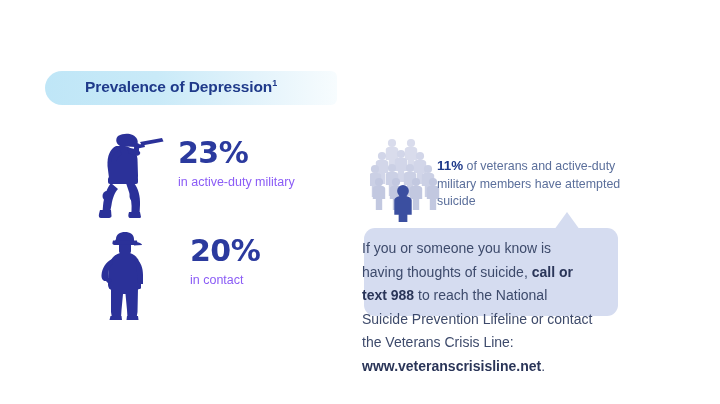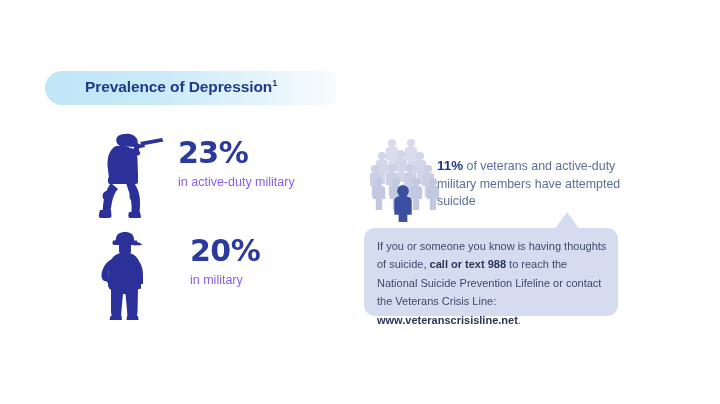--- a/index.html
+++ b/index.html
@@ -124,24 +124,24 @@
     left: 554px;
     top: 212px;
     width: 0;
     height: 0;
     border-left: 13px solid transparent;
     border-right: 13px solid transparent;
     border-bottom: 18px solid #d5dcf0;
   }
   #callout-text {
     position: absolute;
-    left: 377px;
+    left: 362px;
     top: 237px;
     width: 232px;
-    font-size: 11px;
+    font-size: 14px;
     line-height: 1.68;
     color: #3d4a6b;
   }
   #callout-text b { font-weight: bold; color: #2a3558; }
 </style>
 </head>
 <body>
 
 <div id="infographic">
 
@@ -208,21 +208,21 @@
 
           <path d="M15 60 L15 84 L16 90 L25 90 L25.5 82 L27 66 L29.5 66 L31 82 L31.5 90 L40.5 90 L41.5 84 L42 60 Z"></path>
 
           <path d="M14.5 88 L25.5 88 L26 92 L13.5 92 Z"></path>
           <path d="M31 88 L42 88 L42.5 92 L30.5 92 Z"></path>
         </g>
       </svg>
     </div>
     <div class="stat-text">
       <div class="stat-value">20%</div>
-      <div class="stat-label">in military</div>
+      <div class="stat-label">in contact</div>
     </div>
   </div>
 
   <div id="crowd-block">
     <svg viewBox="0 0 72 86" width="72" height="86" aria-hidden="true">
       <defs>
         <g id="pfig">
           <circle cx="0" cy="0" r="4.1"></circle>
           <path d="M-6.2 6.5 C-6.2 4.6 -3.2 3.4 0 3.4 C3.2 3.4 6.2 4.6 6.2 6.5 L6.2 17 L3.2 17 L3.2 28 L-3.2 28 L-3.2 17 L-6.2 17 Z"></path>
         </g>

